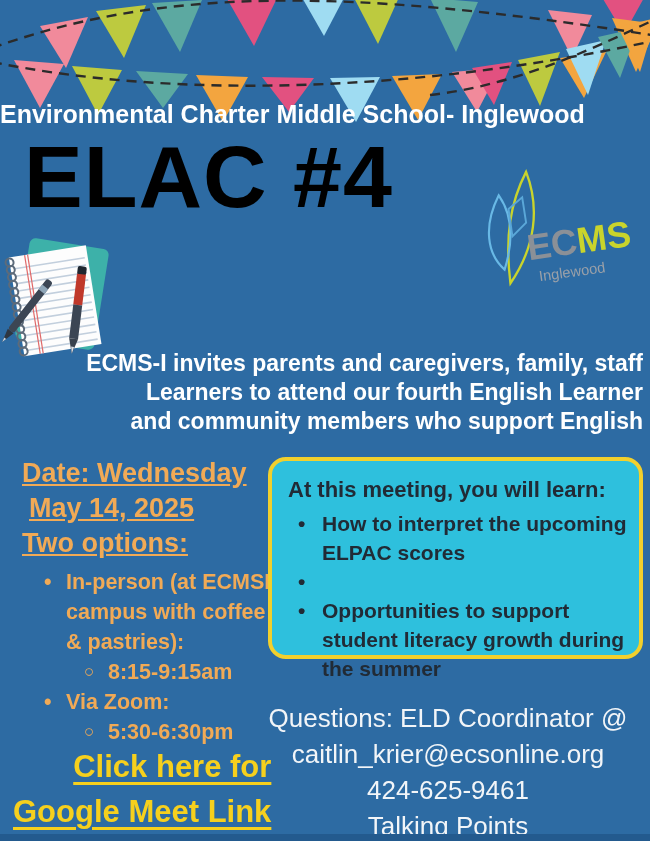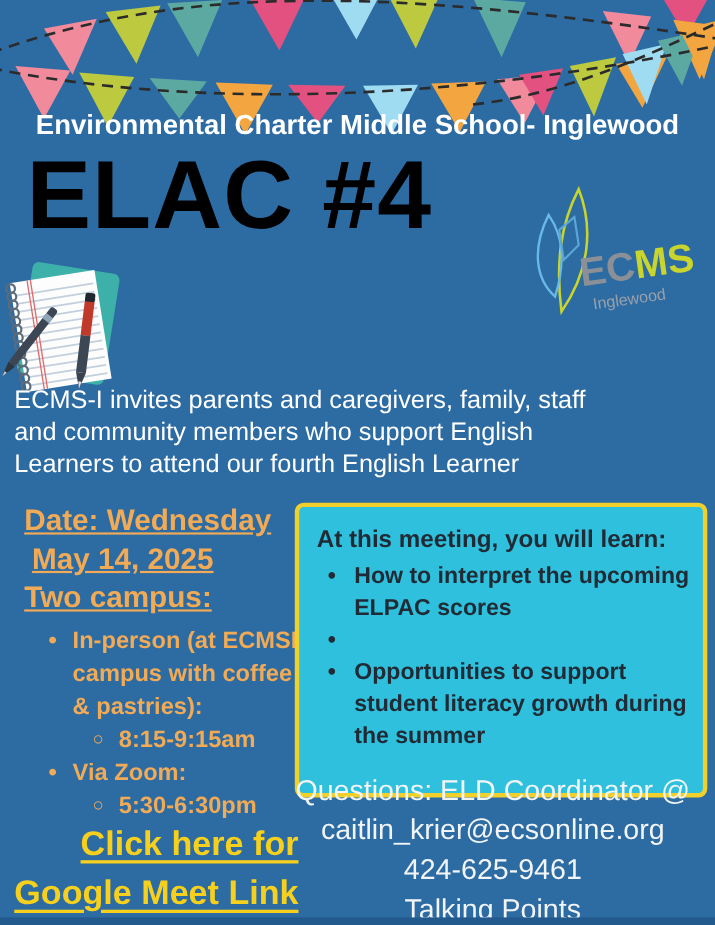--- a/index.html
+++ b/index.html
@@ -4,49 +4,49 @@
 <style>
   html,body { margin:0; padding:0; background:#222; }
   .flyer {
     position:relative; width:650px; height:841px; overflow:hidden;
     background:#2d6ba3;
     font-family:"Liberation Sans", sans-serif;
   }
   .abs { position:absolute; }
 
   .school-name {
-    top:100px; left:0; width:650px; text-align:center;
+    top:100px; left:0; width:650px; text-align:left;
     color:#ffffff; font-weight:bold; font-size:25px; letter-spacing:0px;
   }
   .elac-title {
     top:133px; left:24px;
     color:#000000; font-weight:bold; font-size:88px; letter-spacing:1px;
     line-height:1;
   }
   .subtitle {
     top:240px; left:114px;
     color:#2cb6da; font-weight:bold; font-size:37px; line-height:50px;
   }
   .intro {
     top:349px; left:13px; width:630px;
-    color:#ffffff; font-weight:normal; font-size:23px; line-height:29px;
+    color:#ffffff; font-weight:bold; font-size:23px; line-height:29px;text-align:right;
   }
 
   .details { top:456px; left:22px; width:252px; color:#f1aa56; font-weight:bold; }
   .details .d-head { font-size:27px; line-height:35px;text-decoration:underline; }
   .details .d-date { padding-left:7px; }
   .details ul.opts { list-style:none; margin:6px 0 0 0; padding:0; font-size:21.5px; line-height:30px; }
   .details .opt   { display:flex; padding-left:22px; }
   .details .sub   { display:flex; padding-left:62px; }
   .details .mk    { width:22px; flex:0 0 22px; }
   .details .mk2   { width:24px; flex:0 0 24px; font-size:17px; }
 
   .learn-box {
-    top:457px; left:268px; width:375px; height:268px; box-sizing:border-box;
-    background:#2ec0dd; border:4px solid #f2d02c; border-radius:8px;
+    top:457px; left:268px; width:375px; height:202px; box-sizing:border-box;
+    background:#2ec0dd; border:4px solid #f2d02c; border-radius:18px;
     padding:15px 10px 0 16px; color:#212b36;
   }
   .learn-box .lb-head { font-size:22px; font-weight:bold; line-height:28px; }
   .learn-box ul { list-style:none; margin:5px 0 0 0; padding:0; font-size:21px; font-weight:bold; line-height:29px; }
   .learn-box li { display:flex; padding-left:10px; }
   .learn-box .mk { width:24px; flex:0 0 24px; }
 
   .meet-link {
     top:744px; left:13px;
     color:#f6d01d; font-weight:bold; font-size:31px; line-height:45px;
@@ -173,28 +173,28 @@
       <rect x="81" y="37" width="9" height="31" fill="#c0392b"></rect>
       <rect x="81" y="68" width="9" height="34" fill="#3c4654"></rect>
       <polygon points="81,102 90,102 85.5,117" fill="#39424e"></polygon>
       <polygon points="84,110 87,110 85.5,117" fill="#d8dee6"></polygon>
     </g>
   </svg>
 
 
   <div class="abs intro">
     <div>ECMS-I invites parents and caregivers, family, staff</div>
+    <div>Learners to attend our fourth English Learner</div>
     <div>and community members who support English</div>
-    <div>Learners to attend our fourth English Learner</div>
   </div>
 
   <div class="abs details">
     <div class="d-head">Date: Wednesday</div>
     <div class="d-head d-date">May 14, 2025</div>
-    <div class="d-head">Two campus:</div>
+    <div class="d-head">Two options:</div>
     <ul class="opts">
       <li class="opt">
         <span class="mk">•</span>
         <span>In-person (at ECMSI campus with coffee &amp; pastries):</span>
       </li>
       <li class="sub">
         <span class="mk2">○</span>
         <span>8:15-9:15am</span>
       </li>
       <li class="opt">

